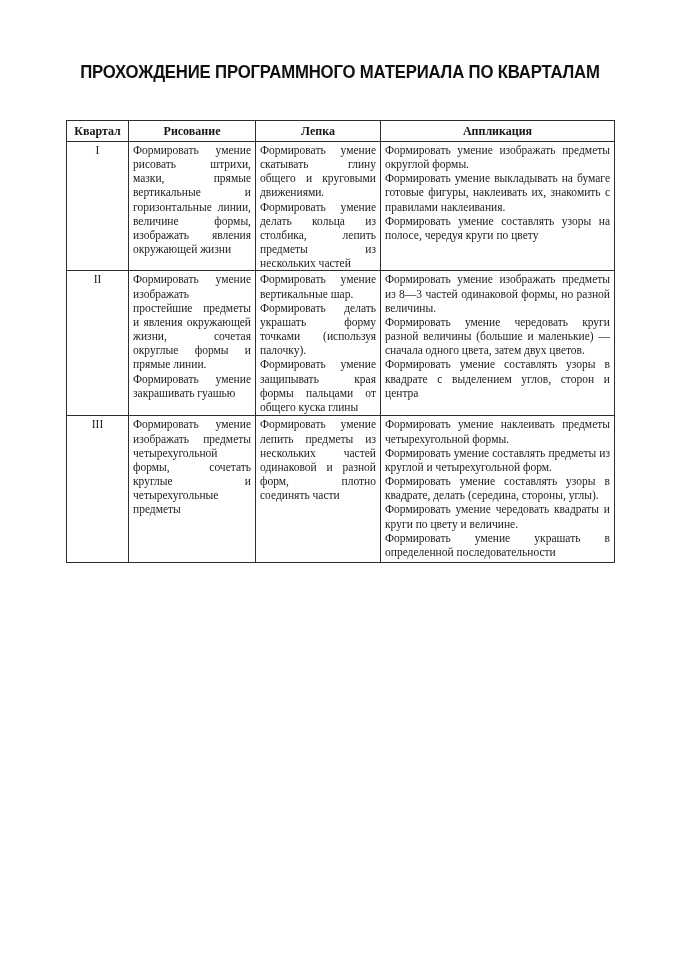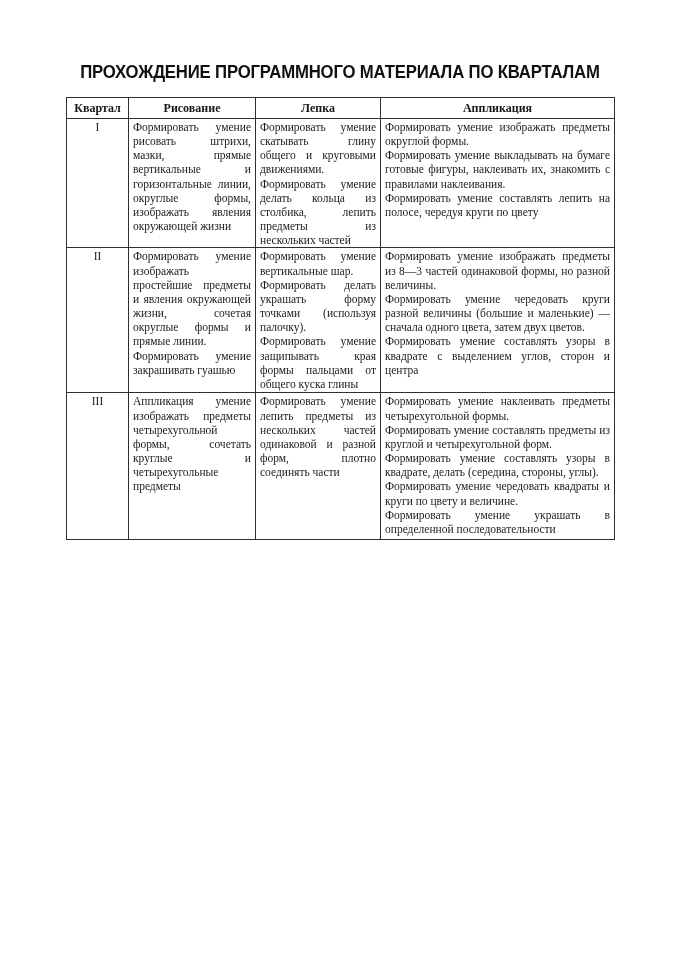--- a/index.html
+++ b/index.html
@@ -38,21 +38,21 @@
     font-size: 47px;
     letter-spacing: 0.5px;
     white-space: nowrap;
     color: rgba(255,255,255,0.85);
     -webkit-text-stroke: 1px rgba(175,175,175,0.40);
     text-shadow: 3px 4px 3px rgba(130,130,130,0.45);
     z-index: 0;
   }
   table.program {
     position: absolute;
-    left: 66px; top: 97px;
+    left: 66px; top: 120px;
     width: 548px;
     border-collapse: collapse;
     table-layout: fixed;
     z-index: 1;
     background: transparent;
   }
   table.program th, table.program td {
     border: 1px solid #2e2e2e;
     background: transparent;
   }
@@ -100,30 +100,30 @@
         <th>Квартал</th>
         <th>Рисование</th>
         <th>Лепка</th>
         <th>Аппликация</th>
       </tr>
     </thead>
     <tbody>
       <tr class="row-1">
         <td class="quarter">I</td>
         <td>
-          <div class="para">Формировать умение рисовать штрихи, мазки, прямые вертикальные и горизонтальные линии, округлые формы, изображать явления окружающей жизни</div>
+          <div class="para">Формировать умение рисовать штрихи, мазки, прямые вертикальные и горизонтальные линии, величине формы, изображать явления окружающей жизни</div>
         </td>
         <td>
           <div class="para">Формировать умение скатывать глину общего и круговыми движениями.</div>
           <div class="para">Формировать умение делать кольца из столбика, лепить предметы из нескольких частей</div>
         </td>
         <td>
           <div class="para">Формировать умение изображать предметы округлой формы.</div>
           <div class="para">Формировать умение выкладывать на бумаге готовые фигуры, наклеивать их, знакомить с правилами наклеивания.</div>
-          <div class="para">Формировать умение составлять лепить на полосе, чередуя круги по цвету</div>
+          <div class="para">Формировать умение составлять узоры на полосе, чередуя круги по цвету</div>
         </td>
       </tr>
       <tr class="row-2">
         <td class="quarter">II</td>
         <td>
           <div class="para">Формировать умение изображать простейшие предметы и явления окружающей жизни, сочетая округлые формы и прямые линии.</div>
           <div class="para">Формировать умение закрашивать гуашью</div>
         </td>
         <td>
           <div class="para">Формировать умение вертикальные шар.</div>
@@ -132,21 +132,21 @@
         </td>
         <td>
           <div class="para">Формировать умение изображать предметы из 8—3 частей одинаковой формы, но разной величины.</div>
           <div class="para">Формировать умение чередовать круги разной величины (большие и маленькие) — сначала одного цвета, затем двух цветов.</div>
           <div class="para">Формировать умение составлять узоры в квадрате с выделением углов, сторон и центра</div>
         </td>
       </tr>
       <tr class="row-3">
         <td class="quarter">III</td>
         <td>
-          <div class="para">Аппликация умение изображать предметы четырехугольной формы, сочетать круглые и четырехугольные предметы</div>
+          <div class="para">Формировать умение изображать предметы четырехугольной формы, сочетать круглые и четырехугольные предметы</div>
         </td>
         <td>
           <div class="para">Формировать умение лепить предметы из нескольких частей одинаковой и разной форм, плотно соединять части</div>
         </td>
         <td>
           <div class="para">Формировать умение наклеивать предметы четырехугольной формы.</div>
           <div class="para">Формировать умение составлять предметы из круглой и четырехугольной форм.</div>
           <div class="para">Формировать умение составлять узоры в квадрате, делать (середина, стороны, углы).</div>
           <div class="para">Формировать умение чередовать квадраты и круги по цвету и величине.</div>
           <div class="para">Формировать умение украшать в определенной последовательности</div>

